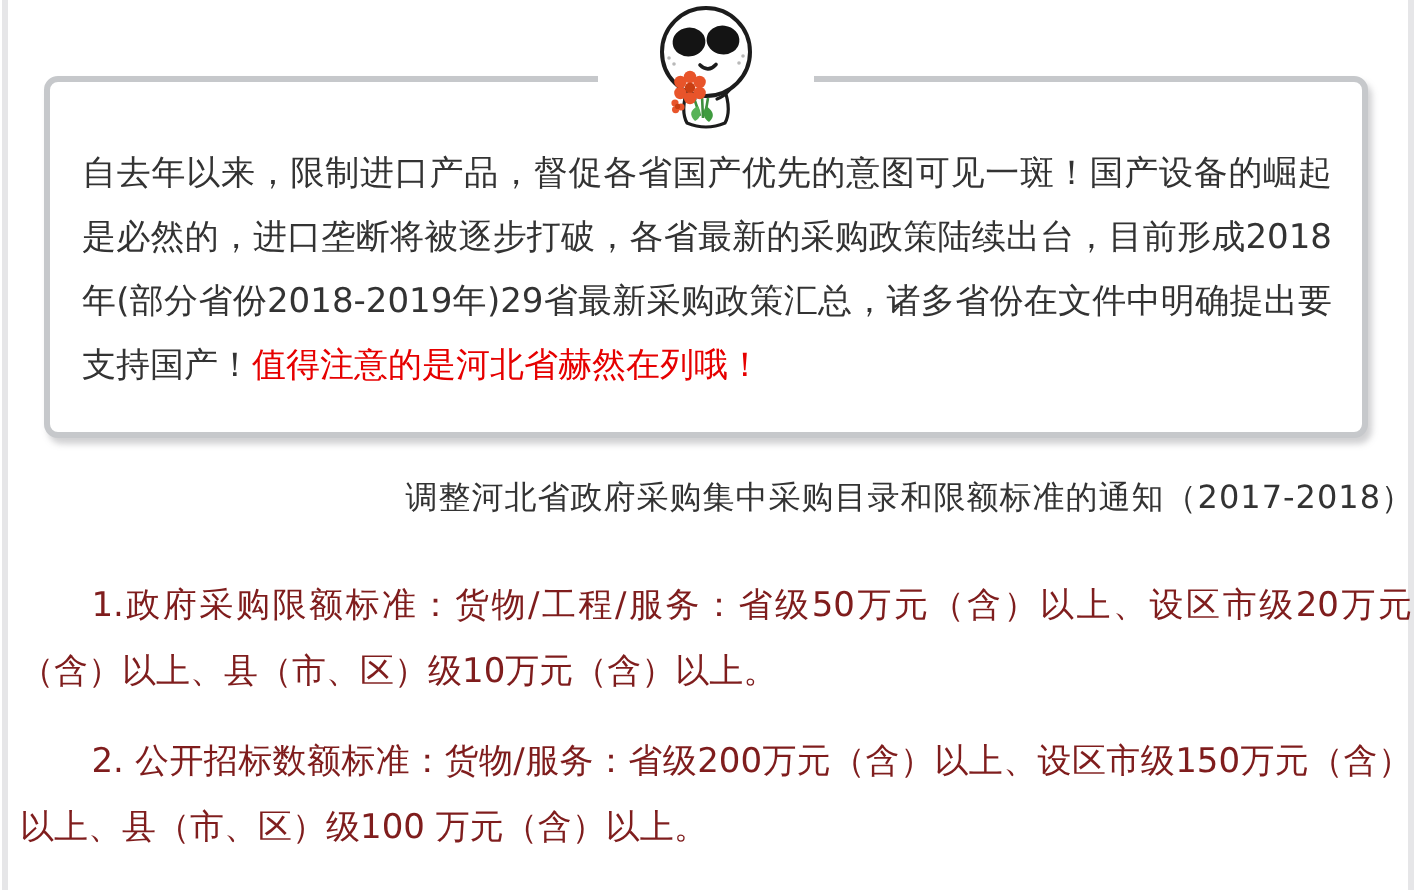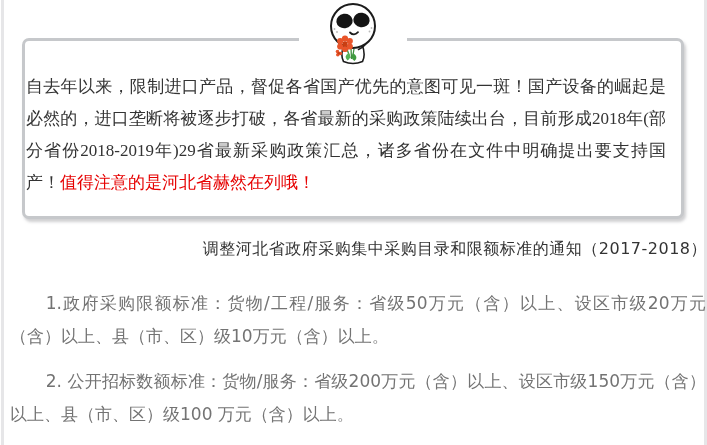--- a/index.html
+++ b/index.html
@@ -35,47 +35,46 @@
     top: -40px; left: 50%;
     transform: translateX(-50%);
     width: 108px; height: 66px;
     background: #fff;
     display: flex; justify-content: center; align-items: flex-start;
   }
   .icon-holder svg { margin-top: 1px; }
 
   .notice-text {
     margin: 0;
-    padding: 30px 15px 0 1px;
+    padding: 30px 15px 0 16px;
     font-size: 17px;
     line-height: 32px;
     color: #333333;
     text-align: justify;
-    font-family: Liberation Serif, serif;
   }
   .notice-text .highlight { color: #e60000; }
 
   
   .article-title {
     position: absolute;
     top: 239px; left: 0; right: 0;
     margin: 0;
     text-align: right;
     font-size: 16px;
     font-weight: normal;
     color: #333333;
     letter-spacing: 0.5px;
   }
   .para {
     position: absolute;
     left: 10px; right: 1px;
     margin: 0;
     font-size: 17px;
     line-height: 33px;
-    color: #737373;
+    color: #7f1d1d;
     text-align: justify;
     text-indent: 2.1em;
   }
   .para.p1 { top: 287px; }
   .para.p2 { top: 365px; }
 </style>
 </head>
 <body>
 
 <div class="page">

